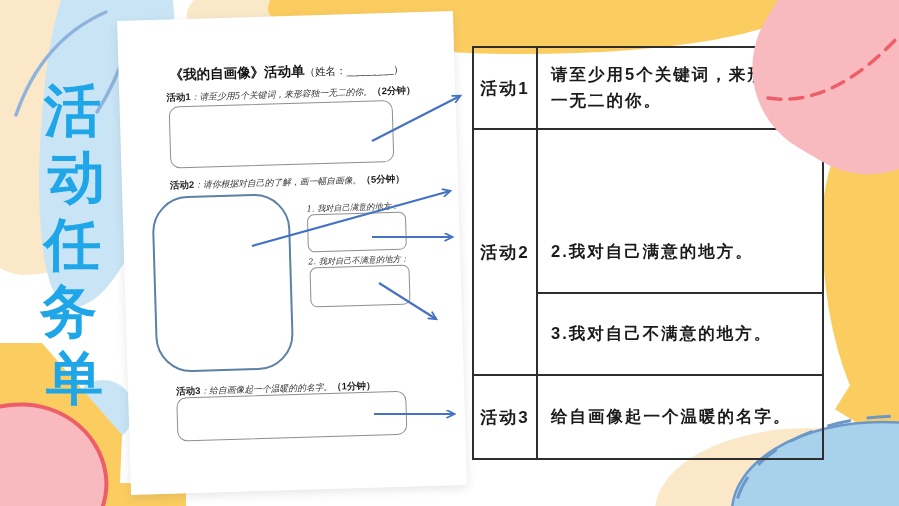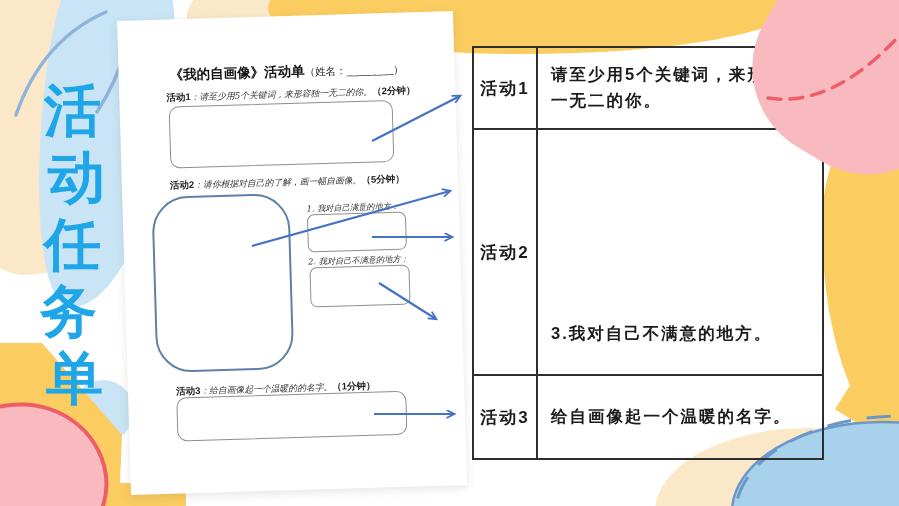--- a/index.html
+++ b/index.html
@@ -124,20 +124,21 @@
     <div class="act-line" style="left:48px;top:366px">
       <span class="tagb">活动3</span><span class="bodyi">：给自画像起一个温暖的的名字。</span><span class="timeb">（1分钟）</span>
     </div>
     <div class="wbox" style="left:48px;top:378px;width:228px;height:42px"></div>
   </div>
 
   <div class="abs ttable">
     <div class="tcell tlabel rA1">活动1</div>
     <div class="tcell titem  rB1">请至少用5个关键词，来形容独一无二的你。</div>
     <div class="tcell tlabel rA2">活动2</div>
+    <div class="tcell titem  rB2b">2.我对自己满意的地方。</div>
     <div class="tcell titem  rB2c">3.我对自己不满意的地方。</div>
     <div class="tcell tlabel rA3">活动3</div>
     <div class="tcell titem  rB3">给自画像起一个温暖的名字。</div>
   </div>
 
   <div class="blob pink-finger"></div>
   <svg class="layer" width="899" height="506" style="z-index:6">
     <path d="M 768 98 Q 832 108, 899 36" fill="none" stroke="#EE5E68" stroke-width="3.5" stroke-dasharray="13 9" stroke-linecap="round"></path>
   </svg>
 

